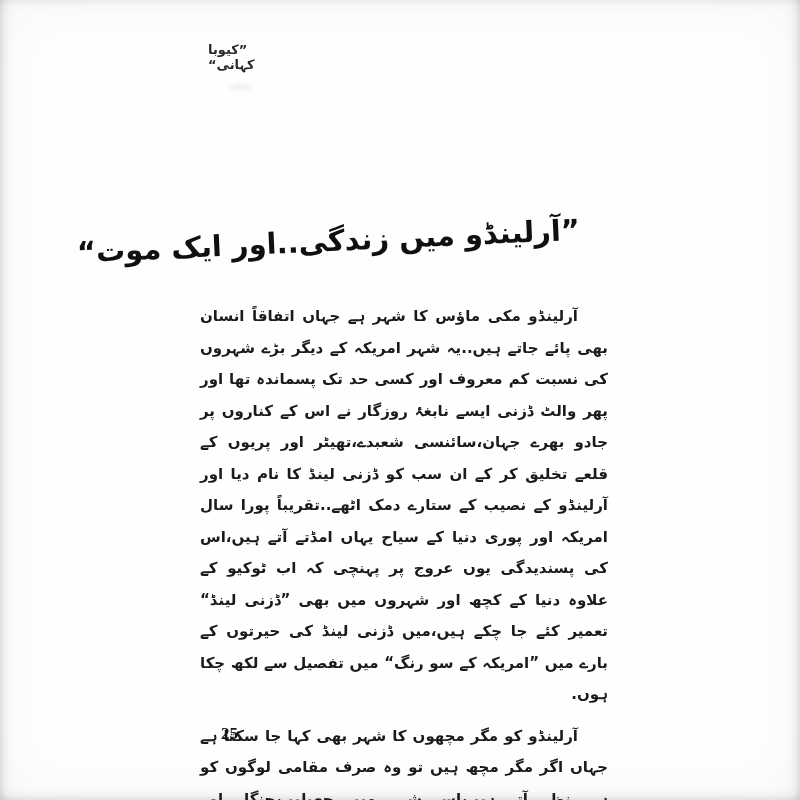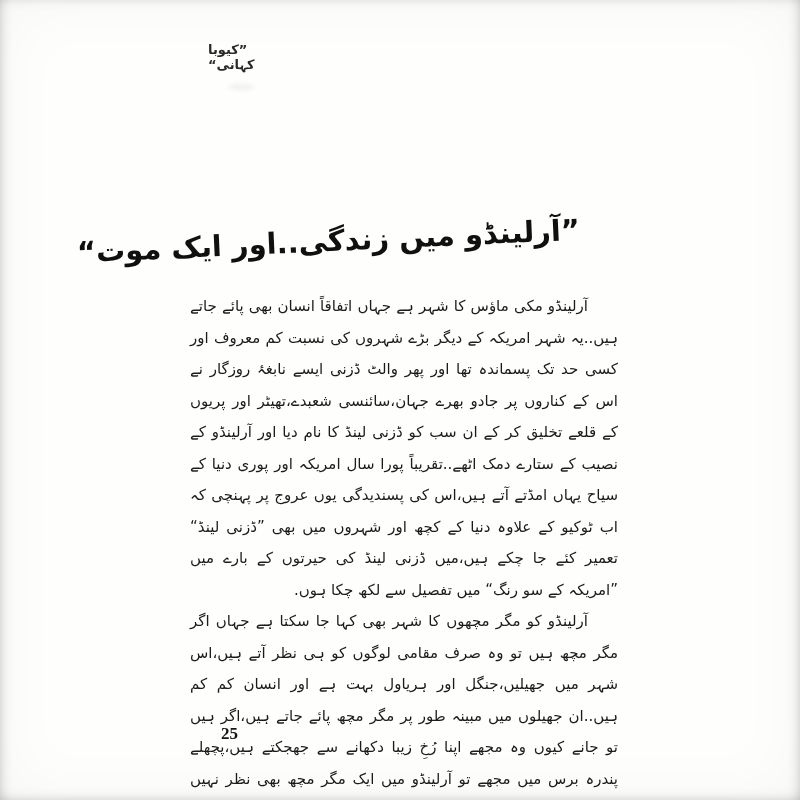--- a/index.html
+++ b/index.html
@@ -65,22 +65,23 @@
     top: 291px;
     left: 190px;
     width: 428px;
     direction: rtl;
     text-align: justify;
     font-size: 15px;
     line-height: 31.5px;
     color: #1b1b1b;
   }
   .body-text p {
-    margin: 0;
+    margin: 10px;
     text-indent: 30px;
+    font-weight: bold;
   }
   .page-number {
     position: absolute;
     top: 724px;
     left: 221px;
     font-family: "Liberation Serif", "DejaVu Serif", serif;
     font-weight: bold;
     font-size: 17px;
     color: #141414;
   }

